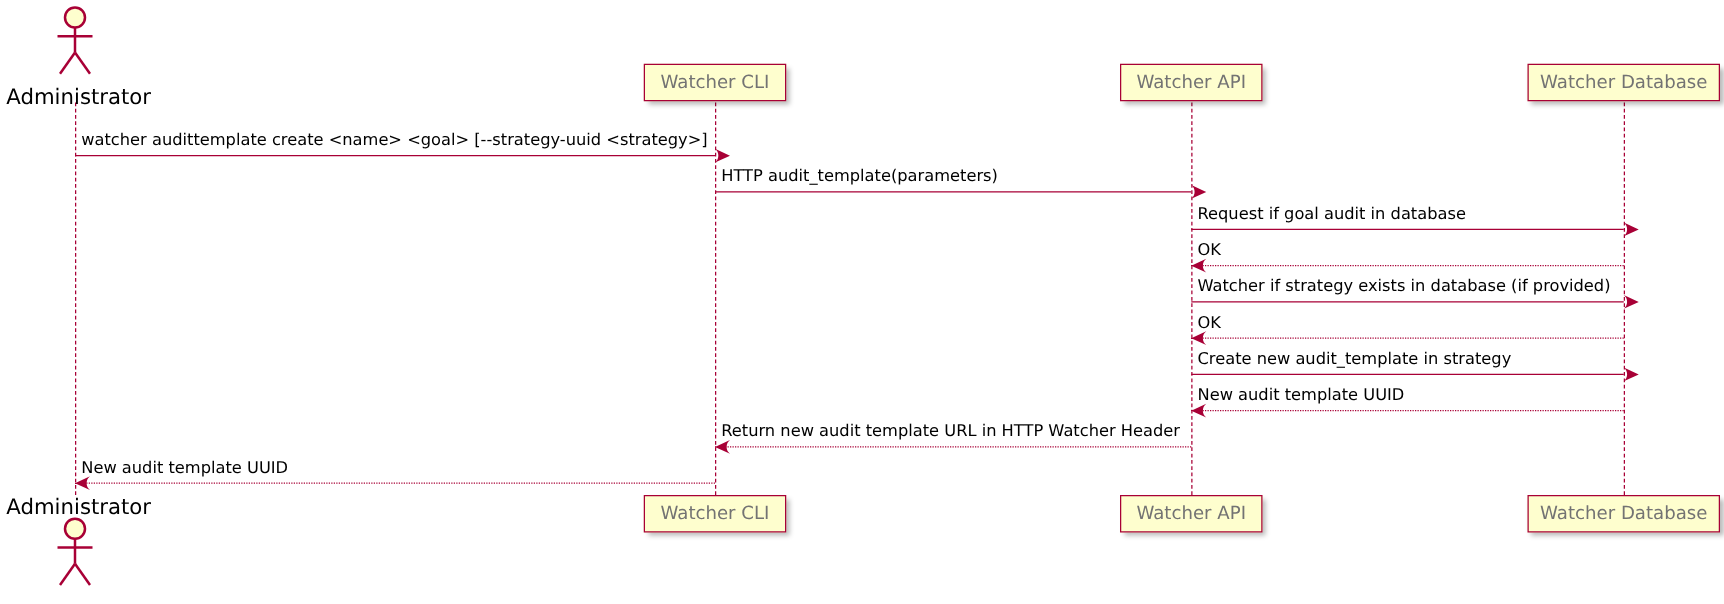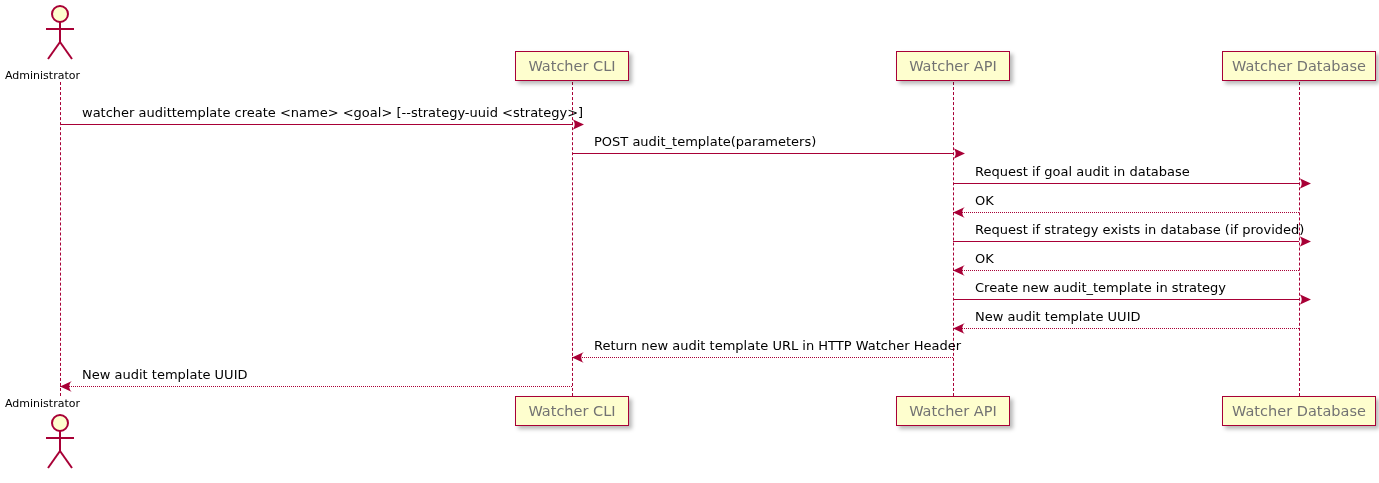--- a/index.html
+++ b/index.html
@@ -30,41 +30,41 @@
     height:30px;
     box-shadow:3px 3px 4px rgba(0,0,0,0.28);
     white-space:nowrap;
   }
 
   
   .actor{position:absolute;width:44px;height:56px;}
   .actor svg{display:block;overflow:visible;}
   .actor-label{
     position:absolute;
-    font-size:11px;color:#000000;white-space:nowrap;line-height:1;
+    font-size:17px;color:#000000;white-space:nowrap;line-height:1;
   }
 
   
   .msg{position:absolute;height:0;}
   .msg .line{
     position:absolute;left:0;top:0;width:100%;height:0;
     border-top:1.5px solid #A80036;
   }
   .msg.dotted .line{border-top:1.5px dotted #A80036;}
 
   
   .head{position:absolute;top:-5px;width:0;height:0;}
   .head svg{display:block;overflow:visible;}
 
   .msg-label{
     position:absolute;
     font-size:13px;color:#000000;white-space:nowrap;line-height:1;
     bottom:5px;
   }
-  .msg-label.left{left:22px;}
+  .msg-label.left{left:5px;}
 </style>
 </head>
 <body>
 
 <div id="diagram">
     <div class="lifeline" style="left: 60px; top: 82px; height: 314px; border-left-color: rgb(168, 0, 54);"></div>
     <div class="lifeline" style="left: 572px; top: 82px; height: 314px; border-left-color: rgb(168, 0, 54);"></div>
     <div class="lifeline" style="left: 953px; top: 82px; height: 314px; border-left-color: rgb(168, 0, 54);"></div>
     <div class="lifeline" style="left: 1299px; top: 82px; height: 314px; border-left-color: rgb(168, 0, 54);"></div>
     <div class="actor" style="left: 38px; top: 4px;">
@@ -106,21 +106,21 @@
       </div>
       <div class="msg-label left">watcher audittemplate create &lt;name&gt; &lt;goal&gt; [--strategy-uuid &lt;strategy&gt;]</div>
     </div>
     <div class="msg" style="left: 572px; top: 153px; width: 381px;">
       <div class="line"></div>
       <div class="head" style="left: auto; right: 0px;">
         <svg width="12" height="11" viewBox="0 0 12 11">
           <path d="M12,5.5 L0,0 C3.6,2.6 3.6,8.4 0,11 Z" fill="#A80036"></path>
         </svg>
       </div>
-      <div class="msg-label left">POST audit_template(parameters)</div>
+      <div class="msg-label left">HTTP audit_template(parameters)</div>
     </div>
     <div class="msg" style="left: 953px; top: 183px; width: 346px;">
       <div class="line"></div>
       <div class="head" style="left: auto; right: 0px;">
         <svg width="12" height="11" viewBox="0 0 12 11">
           <path d="M12,5.5 L0,0 C3.6,2.6 3.6,8.4 0,11 Z" fill="#A80036"></path>
         </svg>
       </div>
       <div class="msg-label left">Request if goal audit in database</div>
     </div>
@@ -133,21 +133,21 @@
       </div>
       <div class="msg-label left">OK</div>
     </div>
     <div class="msg" style="left: 953px; top: 241px; width: 346px;">
       <div class="line"></div>
       <div class="head" style="left: auto; right: 0px;">
         <svg width="12" height="11" viewBox="0 0 12 11">
           <path d="M12,5.5 L0,0 C3.6,2.6 3.6,8.4 0,11 Z" fill="#A80036"></path>
         </svg>
       </div>
-      <div class="msg-label left">Request if strategy exists in database (if provided)</div>
+      <div class="msg-label left">Watcher if strategy exists in database (if provided)</div>
     </div>
     <div class="msg dotted" style="left: 953px; top: 270px; width: 346px;">
       <div class="line"></div>
       <div class="head" style="left: 0px;">
         <svg width="12" height="11" viewBox="0 0 12 11">
           <path d="M0,5.5 L12,0 C8.4,2.6 8.4,8.4 12,11 Z" fill="#A80036"></path>
         </svg>
       </div>
       <div class="msg-label left">OK</div>
     </div>

